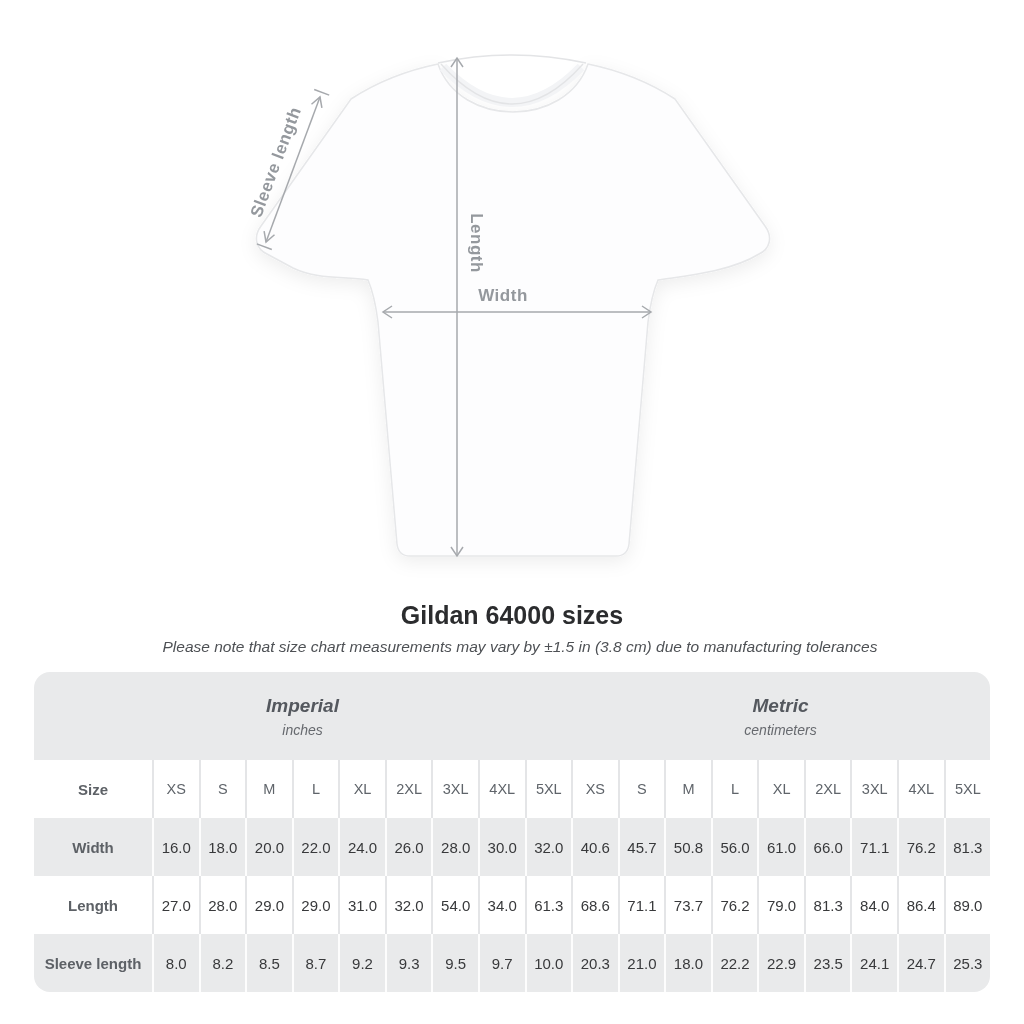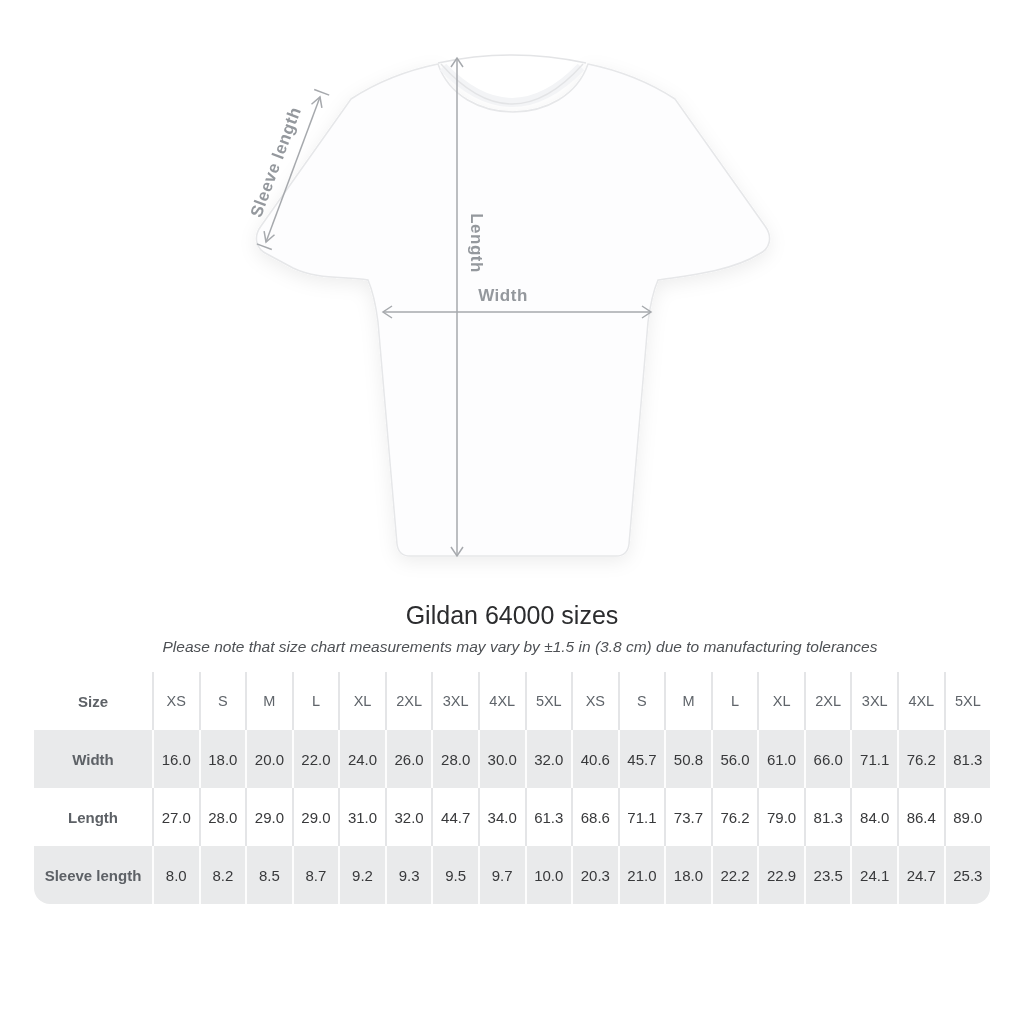--- a/index.html
+++ b/index.html
@@ -10,21 +10,21 @@
   
   #diagram { position:absolute; left:0; top:0; }
   .shirt-body { fill:#fdfdfe; stroke:#e6e7e9; stroke-width:1.5; }
   .collar-fill { fill:none; stroke:#f3f4f6; stroke-width:9; }
   .collar-edge { fill:none; stroke:#e3e4e6; stroke-width:1.4; }
   .dim-line { stroke:#a6a9ad; stroke-width:1.5; fill:none; }
   .dim-label { fill:#94989d; font-size:17px; font-weight:bold; letter-spacing:.5px; }
 
   
   .title-wrap { position:absolute; top:601px; left:0; width:1024px; text-align:center; }
-  .title { font-size:25px; font-weight:normal; color:#2b2c2e; }
+  .title { font-size:25px; font-weight:bold; color:#2b2c2e; }
   .subtitle { margin-top:8px; font-size:15.5px; font-style:italic; color:#4e5155;padding-left:16px; }
 
   
   .size-table { position:absolute; left:34px; top:672px; width:956px;
                 border-radius:16px; overflow:hidden; }
   .band { display:flex; height:88px; background:#e9eaeb; }
   .band-section { display:flex; flex-direction:column; justify-content:center;
                   align-items:center; gap:5px; }
   .band-section.imperial { width:calc(118px + ((100% - 118px) / 2)); }
   .band-section.metric   { width:calc((100% - 118px) / 2); }
@@ -106,20 +106,30 @@
       <text class="dim-label" x="281" y="164" text-anchor="middle" transform="rotate(-69.5 281 164)">Sleeve length</text>
     </g>
   </svg>
 
   <div class="title-wrap">
     <div class="title">Gildan 64000 sizes</div>
     <div class="subtitle">Please note that size chart measurements may vary by ±1.5 in (3.8 cm) due to manufacturing tolerances</div>
   </div>
 
   <div class="size-table">
+    <div class="band">
+      <div class="band-section imperial">
+        <div class="band-name">Imperial</div>
+        <div class="band-unit">inches</div>
+      </div>
+      <div class="band-section metric">
+        <div class="band-name">Metric</div>
+        <div class="band-unit">centimeters</div>
+      </div>
+    </div>
     <div id="grid">
         <div class="trow white">
           <div class="cell lab">Size</div>
           <div class="cell szh sep">XS</div>
           <div class="cell szh sep">S</div>
           <div class="cell szh sep">M</div>
           <div class="cell szh sep">L</div>
           <div class="cell szh sep">XL</div>
           <div class="cell szh sep">2XL</div>
           <div class="cell szh sep">3XL</div>
@@ -157,21 +167,21 @@
           <div class="cell sep">81.3</div>
         </div>
         <div class="trow white">
           <div class="cell lab">Length</div>
           <div class="cell sep">27.0</div>
           <div class="cell sep">28.0</div>
           <div class="cell sep">29.0</div>
           <div class="cell sep">29.0</div>
           <div class="cell sep">31.0</div>
           <div class="cell sep">32.0</div>
-          <div class="cell sep">44.7</div>
+          <div class="cell sep">54.0</div>
           <div class="cell sep">34.0</div>
           <div class="cell sep">61.3</div>
           <div class="cell sep">68.6</div>
           <div class="cell sep">71.1</div>
           <div class="cell sep">73.7</div>
           <div class="cell sep">76.2</div>
           <div class="cell sep">79.0</div>
           <div class="cell sep">81.3</div>
           <div class="cell sep">84.0</div>
           <div class="cell sep">86.4</div>

